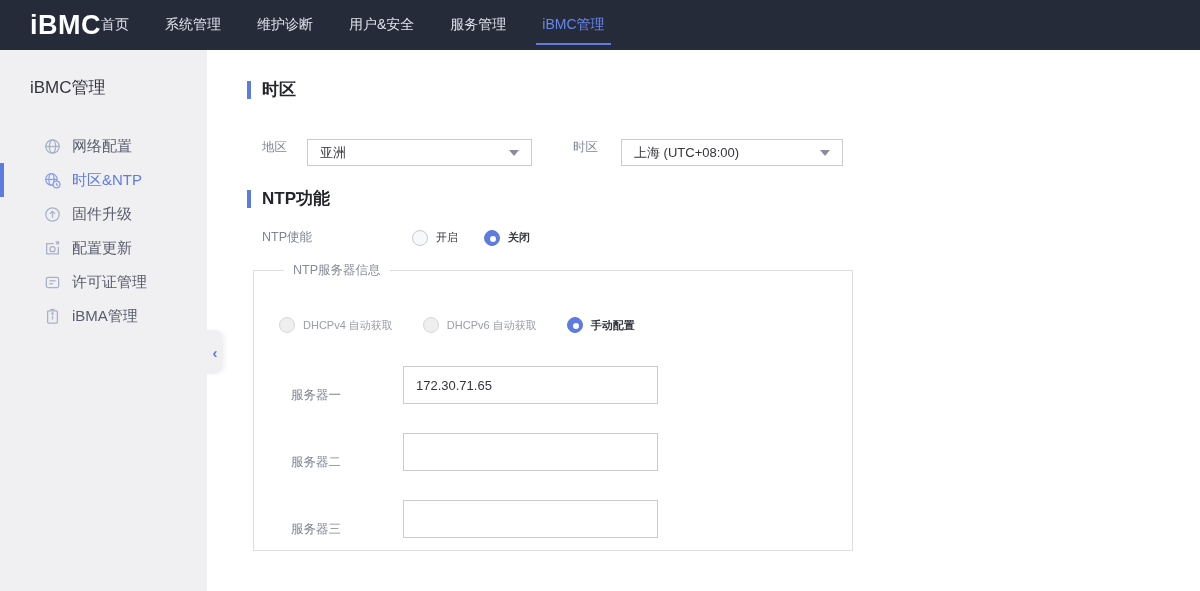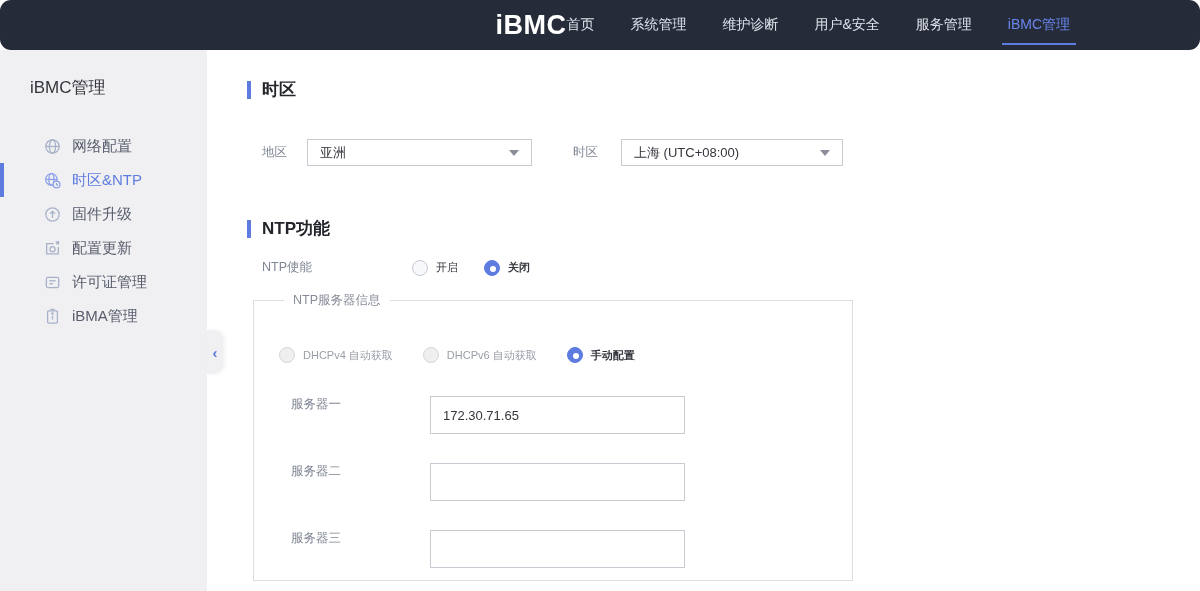--- a/index.html
+++ b/index.html
@@ -5,23 +5,22 @@
   * { margin:0; padding:0; box-sizing:border-box; }
   html,body { width:1200px; height:591px; overflow:hidden; }
   body {
     font-family:"Liberation Sans","DejaVu Sans",sans-serif;
     background:#fff; color:#333;
   }
 
   
   .header {
     height:50px; background:#262b3a; display:flex;
-    align-items:center; justify-content:flex-end;
+    align-items:center; justify-content:flex-start;
     padding:0 130px 0 30px;
-    border-radius:11px;
   }
   .logo { color:#fff; font-size:27px; font-weight:700; letter-spacing:.5px; }
   .nav { display:flex; height:50px; align-items:center; gap:36px; }
   .nav-item {
     position:relative; color:#dfe2ea; font-size:14px; height:50px;
     display:flex; align-items:center; cursor:pointer; white-space:nowrap;
   }
   .nav-item.active { color:#6787ec; }
   .nav-item.active::after {
     content:""; position:absolute; left:-6px; right:-6px; bottom:5px;
@@ -55,39 +54,39 @@
     box-shadow:2px 0 4px rgba(0,0,0,.06); cursor:pointer;
   }
   .collapse-tab .chev { color:#5e7ce0; font-size:15px; font-weight:700; line-height:1; }
 
   
   .main { flex:1; background:#fff; padding:28px 0 0 40px; }
   .section-title { display:flex; align-items:center; margin-bottom:0; }
   .title-bar { width:4px; height:18px; background:#5e7ce0; margin-right:11px; }
   .title-text { font-size:17px; font-weight:700; color:#23252b; }
 
-  .form-row { display:flex; align-items:center; padding-left:15px; }
+  .form-row { display:flex; padding-left:15px; }
   .row-tz { margin-top:38px; }
   .field-label { font-size:12.5px; color:#7e8593; white-space:nowrap; }
   .lbl-region { width:45px; }
   .lbl-zone { width:48px; margin-left:41px; }
 
   .select-box {
     width:225px; height:27px; border:1px solid #c8cbd2; background:#fff;
     display:flex; align-items:center; justify-content:space-between;
     padding:0 12px; cursor:pointer;
   }
   .select-box.zone { width:222px; }
   .select-value { font-size:13px; color:#33353c; }
   .caret {
     width:0; height:0; border-left:5px solid transparent;
     border-right:5px solid transparent; border-top:6px solid #8a8e99;
   }
 
-  .sec-ntp { margin-top:51px; }
+  .sec-ntp { margin-top:21px; }
   .row-enable { margin-top:19px; }
   .lbl-enable { width:150px; }
 
   .radio-group { display:flex; align-items:center; }
   .radio-opt { display:flex; align-items:center; cursor:pointer; }
   .radio-opt + .radio-opt { margin-left:26px; }
   .radio {
     width:16px; height:16px; border-radius:50%; border:1px solid #c6cad3;
     background:#f7f8fa; margin-right:8px; position:relative; flex:0 0 16px;
   }
@@ -105,21 +104,21 @@
     position:relative; margin:24px 0 0 6px; width:600px; height:281px;
     border:1px solid #dcdee3; padding:46px 0 0 25px;
   }
   .legend {
     position:absolute; top:-9px; left:30px; background:#fff;
     padding:0 9px; font-size:12.5px; color:#868b97;
   }
   .modes { display:flex; align-items:center; }
   .mode-opt + .mode-opt { margin-left:30px; }
 
-  .server-row { display:flex; align-items:flex-start; margin-top:33px; padding-left:12px;gap:27px; }
+  .server-row { display:flex; align-items:flex-end; margin-top:33px; padding-left:12px; }
   .server-row + .server-row { margin-top:29px; }
   .lbl-server { width:112px; }
   .server-input {
     width:255px; height:38px; border:1px solid #c8cbd2; background:#fff;
     font-size:13px; color:#33353c; padding:0 12px; outline:none;
     font-family:"Liberation Sans","DejaVu Sans",sans-serif;
   }
 
   svg { display:block; }
 </style>

